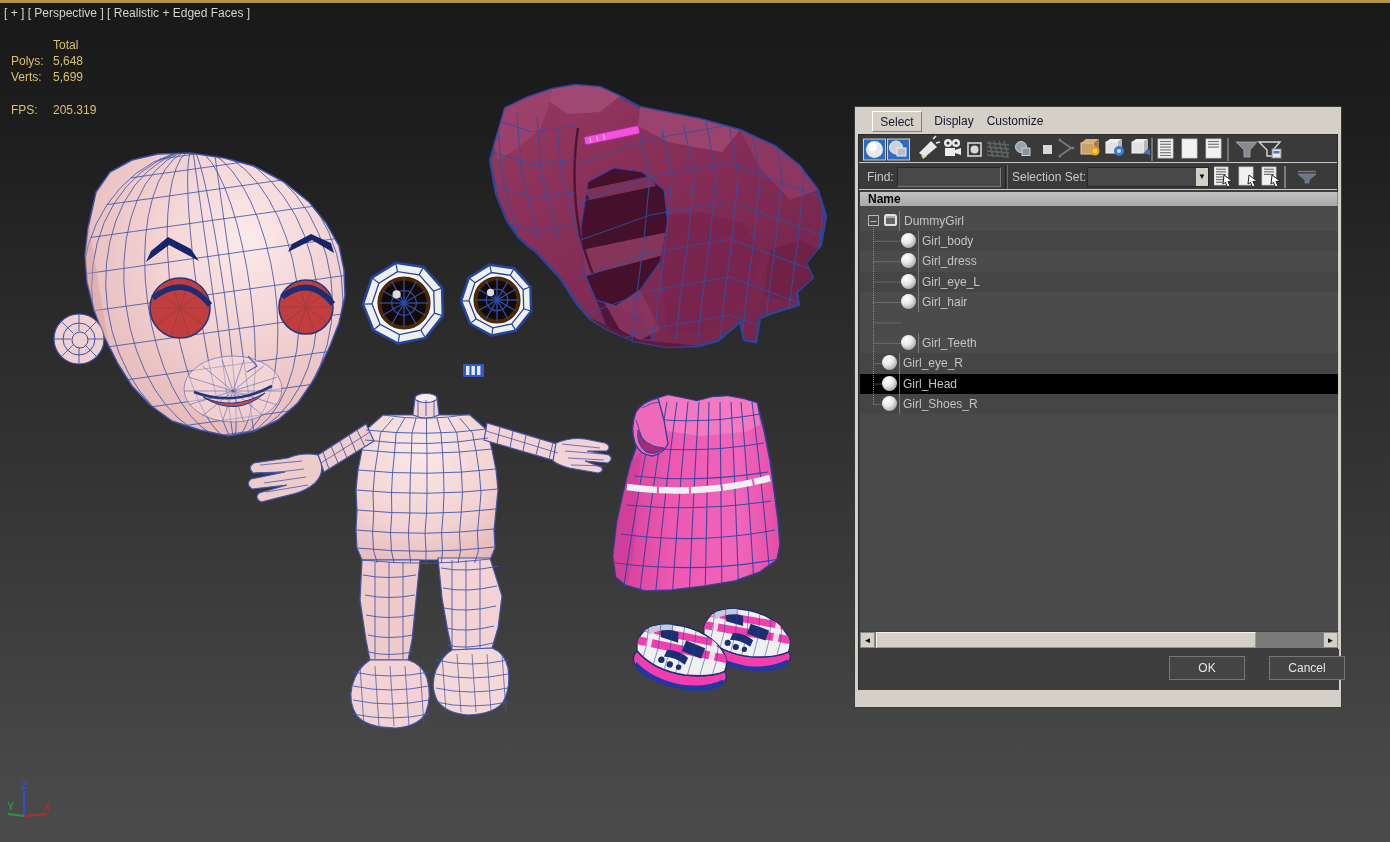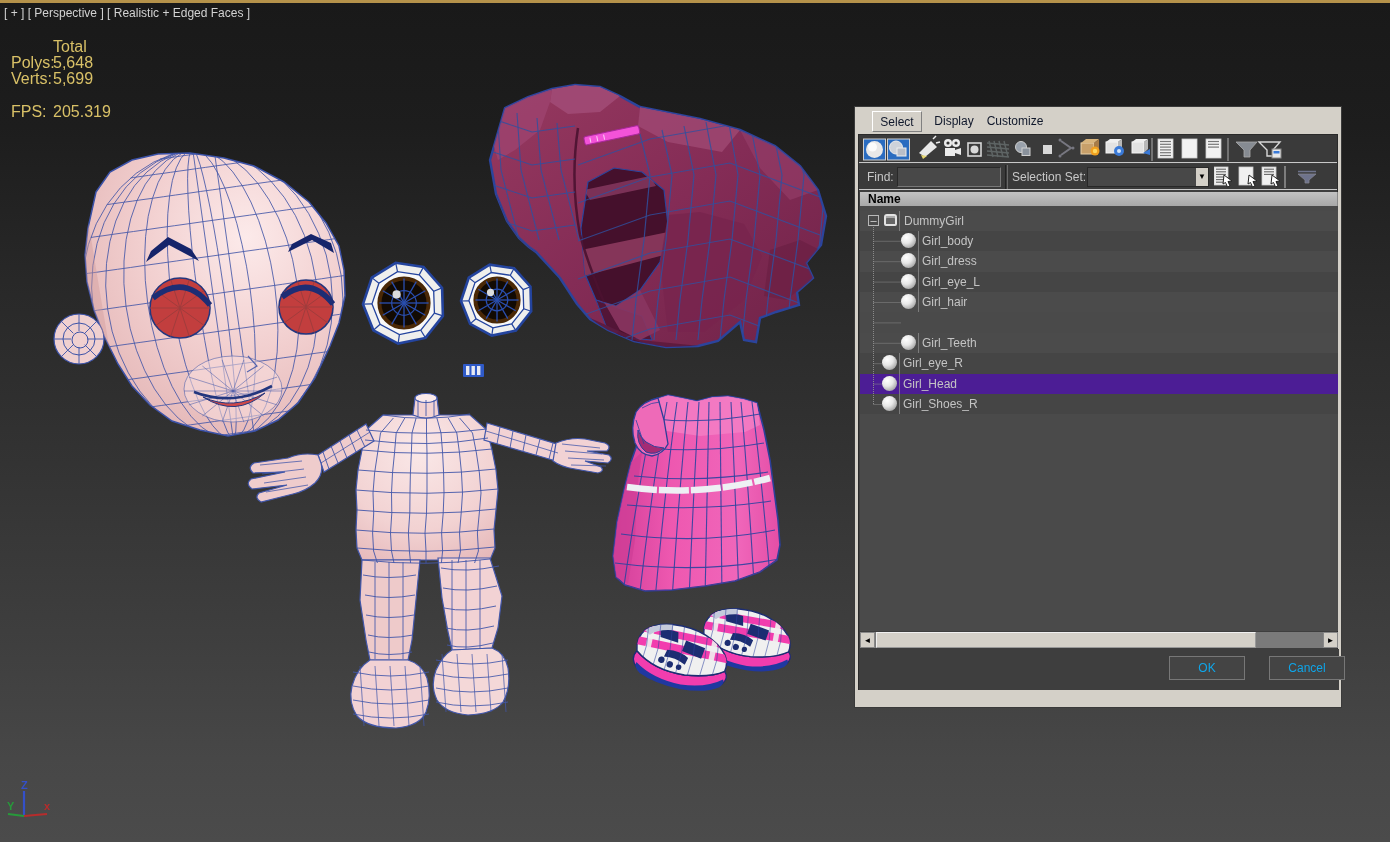--- a/index.html
+++ b/index.html
@@ -1,20 +1,20 @@
 <!DOCTYPE html>
 <html><head><meta charset="utf-8"><style>
 * { margin:0; padding:0; box-sizing:border-box; }
 html,body { width:1390px; height:842px; overflow:hidden; background:#222;
   font-family:"Liberation Sans", sans-serif; }
 #vp { position:absolute; left:0; top:0; width:1390px; height:842px;
   background:linear-gradient(180deg,#191919 0%,#1d1d1d 15%,#292929 35%,#333333 55%,#3e3e3e 75%,#474747 90%,#4b4b4b 100%); }
 #goldbar { position:absolute; left:0; top:0; width:1390px; height:2.5px; background:#b5924a; }
 #vplabel { position:absolute; left:4px; top:6px; color:#d2d2d2; font-size:12px; }
-.stat { position:absolute; color:#d9c167; font-size:16px; }
+.stat { position:absolute; color:#d9c167; font-size:12px; }
 #scene { position:absolute; left:0; top:0; }
 #dlg { position:absolute; left:854px; top:106px; width:488px; height:602px;
   background:#d4d0c8; border:1px solid #3a3a3a; padding:2px 3px 4px 3px; }
 #title { height:15px; background:linear-gradient(90deg,#1c3a68 0%,#35588c 55%,#93b0d1 100%);
   color:#fff; font-weight:bold; font-size:12px; padding:0px 4px; line-height:15px; position:relative; }
 #closex { position:absolute; right:2px; top:1.5px; width:12px; height:12px; background:#d4d0c8;
   border-top:1px solid #fff; border-left:1px solid #fff; border-right:1px solid #555; border-bottom:1px solid #555;
   color:#000; font-size:10px; line-height:11px; text-align:center; font-weight:bold; }
 #menubar { height:25px; background:#d4d0c8; position:relative; font-size:12px; color:#0f172a; }
 #mselect { position:absolute; left:14px; top:2px; width:50px; height:21px; text-align:center; line-height:20px;
@@ -49,21 +49,21 @@
   box-shadow: inset 0 2px 0 #aaa; }
 .vbar { position:absolute; top:0px; width:1px; height:20.4px; background:#8e8e8e; opacity:0.75; }
 #treelines { position:absolute; left:0; top:0; z-index:5; }
 #hscroll { position:absolute; left:1px; top:497px; width:478px; height:16px; background:#7a7a7a; }
 .sbarrow { position:absolute; top:0; width:15px; height:16px; background:#d4d0c8; color:#000; font-size:8px;
   text-align:center; line-height:16px; border:1px solid #888; }
 #sthumb { position:absolute; left:16px; top:0; width:380px; height:16px; background:#d4d0c8;
   border:1px solid #999; border-top-color:#f0f0f0; border-left-color:#f0f0f0; }
 #btnrow { position:absolute; left:0px; top:514px; width:480px; height:41px; background:#3e3e3e; }
 .dbtn { position:absolute; top:7px; width:76px; height:24px; background:#444;
-  border:1px solid #777; color:#0ea5e9; font-size:12px; text-align:center; line-height:23px; }
+  border:1px solid #777; color:#e5e5e5; font-size:12px; text-align:center; line-height:23px; }
 </style></head><body>
 <div id="vp">
 <svg id="scene" width="1390" height="842" viewBox="0 0 1390 842">
 <defs>
         <radialGradient id="hg" cx="0.62" cy="0.3" r="0.85">
           <stop offset="0" stop-color="#fceaea"></stop>
           <stop offset="0.45" stop-color="#f2d0d0"></stop>
           <stop offset="0.8" stop-color="#e7bcbc"></stop>
           <stop offset="1" stop-color="#d5a4a8"></stop>
         </radialGradient>
@@ -663,21 +663,21 @@
         <div class="trow" style="top:126.9px;background:#4b4b4b">
           <span class="sph" style="left:41px"></span>
           <span class="vbar" style="left:58px"></span>
           <span class="rowtxt" style="left:62px">Girl_Teeth</span>
         </div>
         <div class="trow" style="top:147.3px;background:#454545">
           <span class="sph" style="left:22px"></span>
           <span class="vbar" style="left:39px"></span>
           <span class="rowtxt" style="left:43px">Girl_eye_R</span>
         </div>
-        <div class="trow" style="top:167.7px;background:#4c1d95">
+        <div class="trow" style="top:167.7px;background:#000000">
           <span class="sph" style="left:22px"></span>
           <span class="vbar" style="left:39px"></span>
           <span class="rowtxt" style="left:43px">Girl_Head</span>
         </div>
         <div class="trow" style="top:188.1px;background:#454545">
           <span class="sph" style="left:22px"></span>
           <span class="vbar" style="left:39px"></span>
           <span class="rowtxt" style="left:43px">Girl_Shoes_R</span>
         </div>
     </div>

